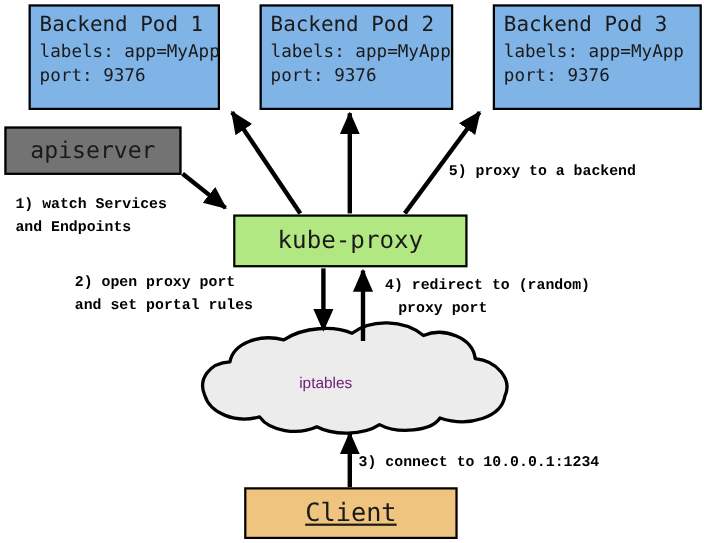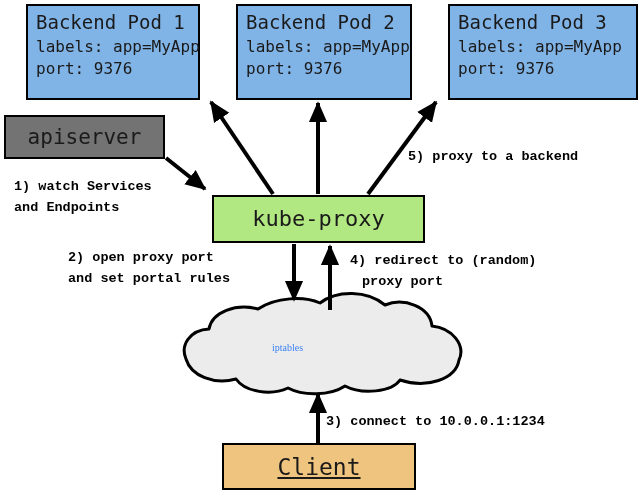--- a/index.html
+++ b/index.html
@@ -71,25 +71,25 @@
     align-items: center;
     justify-content: center;
   }
   .client-label {
     font-size: 23px;
     line-height: 26px;
     white-space: nowrap;
   }
   .cloud-label {
     position: absolute;
-    font-size: 10px;
+    font-size: 14px;
     line-height: 16px;
-    color: #3b82f6;
+    color: #701a75;
     white-space: nowrap;
-    font-family: Liberation Serif, serif;
+    font-family: Liberation Sans, sans-serif;
   }
   .step-label {
     position: absolute;
     font-family: Liberation Mono, monospace;
     font-weight: bold;
     font-size: 13.5px;
     line-height: 21px;
     color: #000000;
     white-space: nowrap;
   }

